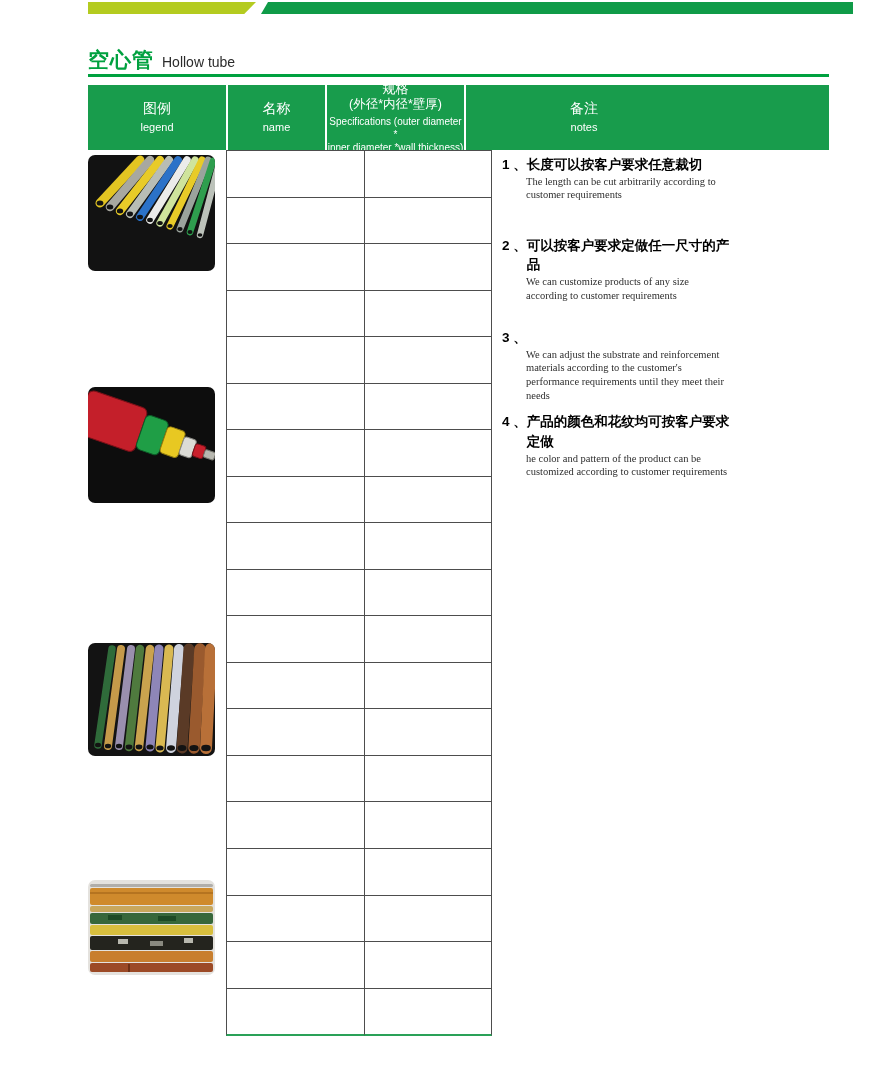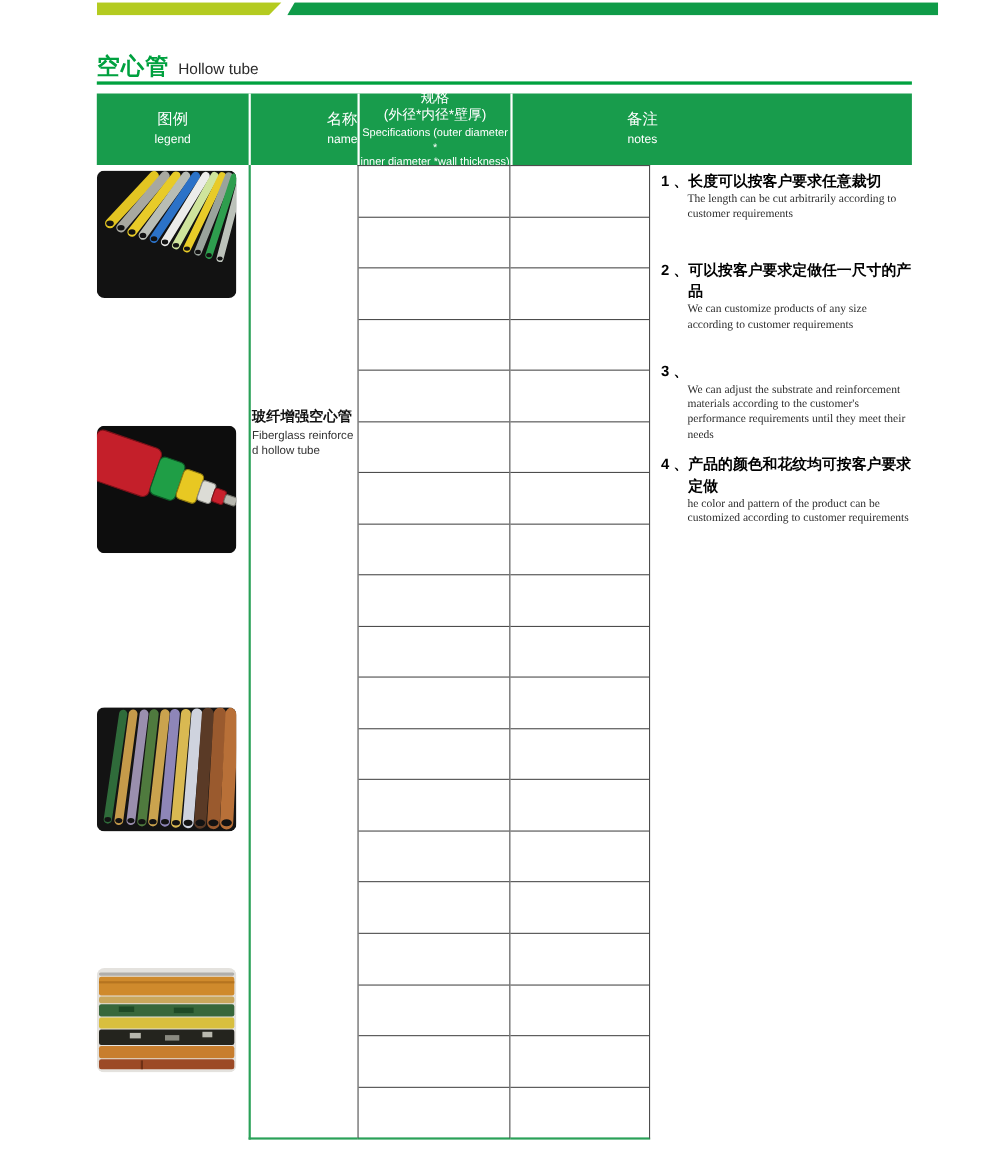--- a/index.html
+++ b/index.html
@@ -21,21 +21,21 @@
   .title-en { font-size:14px; color:#2b2b2b; margin-left:8px;text-align:right; }
   .title-rule { position:absolute; left:88px; top:74px; width:741px; height:3px;
     background:var(--title-green,#00a13f); }
 
   
   .spec-table { position:absolute; left:88px; top:85px; width:741px; }
   .thead { display:flex; height:65px; background:var(--header-green,#189c4c); color:#fff; }
   .hcell { display:flex; flex-direction:column; align-items:center; justify-content:center;
     text-align:center; line-height:1.25; }
   .hcell + .hcell { border-left:2px solid #fff; }
-  .hc-legend { width:138px; } .hc-name { width:99px;align-items:flex-end; } .hc-spec { width:139px; }
+  .hc-legend { width:138px; } .hc-name { width:99px; } .hc-spec { width:139px; }
   .hc-weight { width:127px; } .hc-notes { width:238px;text-align:center; }
   .h-zh { font-size:14px; } .h-en { font-size:11px; margin-top:3px; }
   .hc-spec .h-zh { font-size:13px; } .hc-spec .h-zh2 { font-size:12.5px; }
   .hc-spec .h-en { font-size:10px; margin-top:2px; line-height:1.3; }
   .hc-weight .h-zh { font-size:13px; } .hc-weight .h-en { font-size:10px; margin-top:3px; }
 
   .tbody { display:flex; height:886px; position:relative; }
   .col { height:100%; }
 
   
@@ -217,26 +217,20 @@
             <rect x="30" y="59" width="10" height="5" fill="#b8b8ae"></rect>
             <rect x="62" y="61" width="13" height="5" fill="#8a8a80"></rect>
             <rect x="96" y="58" width="9" height="5" fill="#b8b8ae"></rect>
             <rect x="2" y="71" width="123" height="11" rx="2" fill="#c87e2e"></rect>
             <rect x="2" y="83" width="123" height="9" rx="2" fill="#9c4a26"></rect>
             <rect x="40" y="84" width="2" height="8" fill="#6e3015"></rect>
           </svg>
         </div>
       </div>
 
-      <div class="col col-name">
-        <div class="name-block">
-          <div class="name-zh">玻纤增强空心管</div>
-          <div class="name-en">Fiberglass reinforced hollow tube</div>
-        </div>
-      </div>
 
       <div class="col col-spec">
           <div class="cell"></div>
           <div class="cell"></div>
           <div class="cell"></div>
           <div class="cell"></div>
           <div class="cell"></div>
           <div class="cell"></div>
           <div class="cell"></div>
           <div class="cell"></div>

